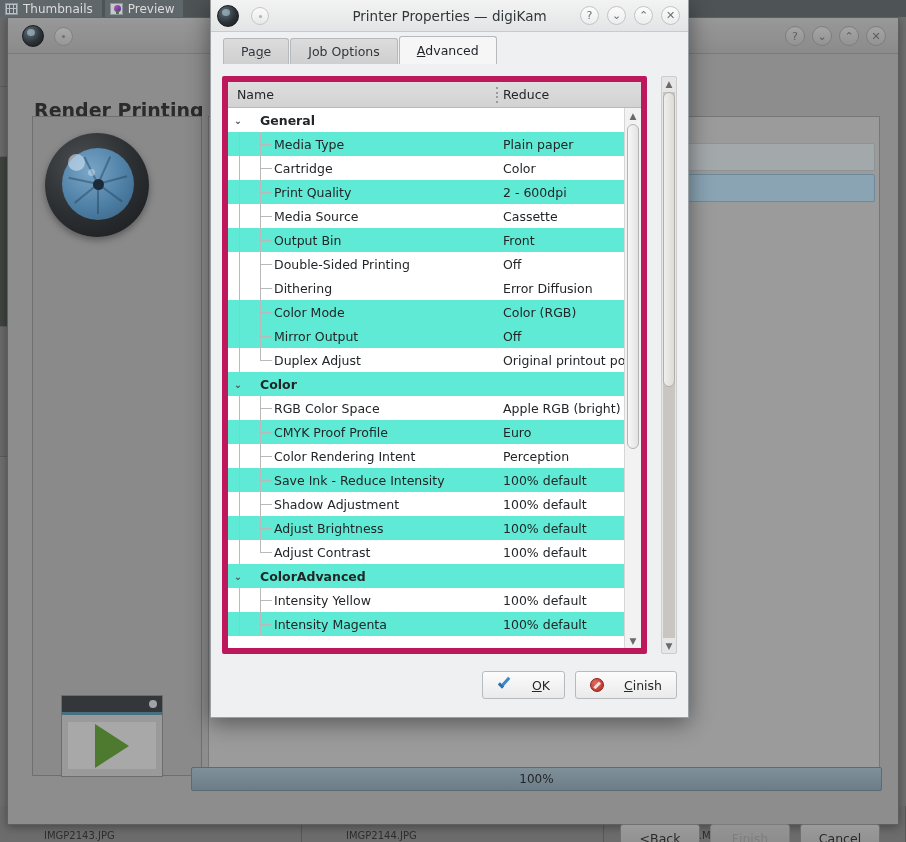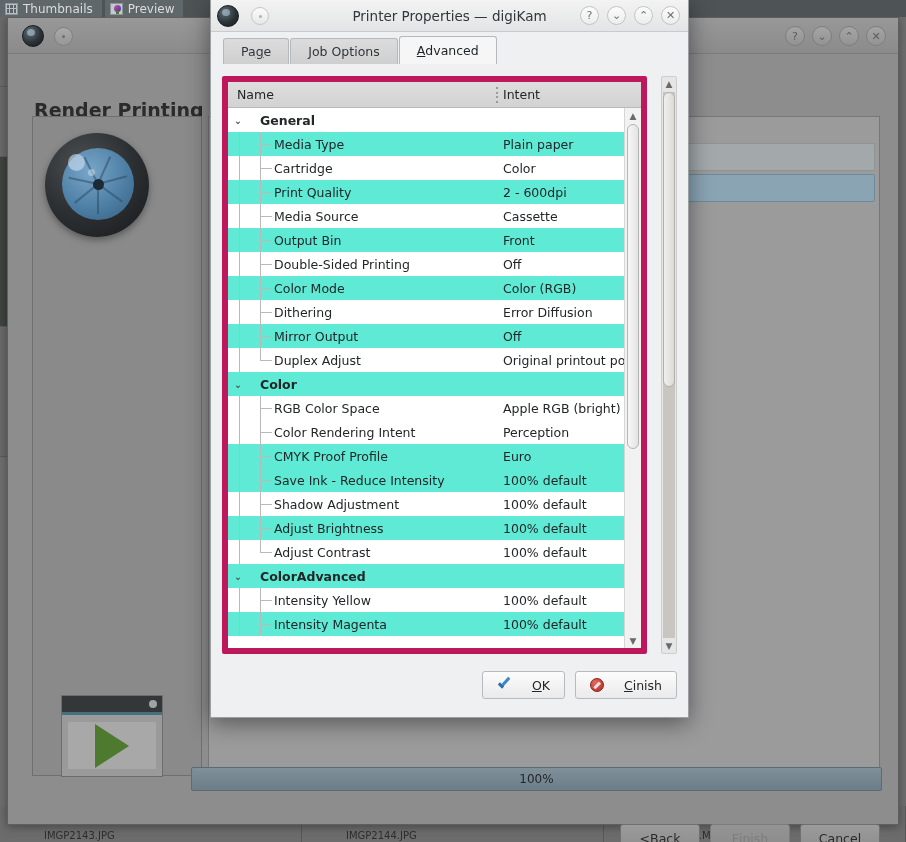--- a/index.html
+++ b/index.html
@@ -520,21 +520,21 @@
       <div class="th name">
         <span>Name</span>
       </div>
       <div class="th value">
         <span class="grip">
             <i></i>
             <i></i>
             <i></i>
             <i></i>
           </span>
-        <span>Intent</span>
+        <span>Reduce</span>
       </div>
     </div>
     <div id="tree-rows">
         <div class="trow group">
           <div class="c-name">
             <span class="twisty">⌄</span>
             <span class="grp-label">General</span>
           </div>
           <div class="c-value"></div>
         </div>
@@ -597,41 +597,41 @@
           <div class="c-name">
             <span class="branch">
               <span class="vline"></span>
               <span class="vline2"></span>
               <span class="hline"></span>
             </span>
             <span>Double-Sided Printing</span>
           </div>
           <div class="c-value">Off</div>
         </div>
+        <div class="trow">
+          <div class="c-name">
+            <span class="branch">
+              <span class="vline"></span>
+              <span class="vline2"></span>
+              <span class="hline"></span>
+            </span>
+            <span>Dithering</span>
+          </div>
+          <div class="c-value">Error Diffusion</div>
+        </div>
         <div class="trow alt">
           <div class="c-name">
             <span class="branch">
               <span class="vline"></span>
               <span class="vline2"></span>
               <span class="hline"></span>
             </span>
             <span>Color Mode</span>
           </div>
           <div class="c-value">Color (RGB)</div>
-        </div>
-        <div class="trow">
-          <div class="c-name">
-            <span class="branch">
-              <span class="vline"></span>
-              <span class="vline2"></span>
-              <span class="hline"></span>
-            </span>
-            <span>Dithering</span>
-          </div>
-          <div class="c-value">Error Diffusion</div>
         </div>
         <div class="trow alt">
           <div class="c-name">
             <span class="branch">
               <span class="vline"></span>
               <span class="vline2"></span>
               <span class="hline"></span>
             </span>
             <span>Mirror Output</span>
           </div>
@@ -659,41 +659,41 @@
           <div class="c-name">
             <span class="branch">
               <span class="vline"></span>
               <span class="vline2"></span>
               <span class="hline"></span>
             </span>
             <span>RGB Color Space</span>
           </div>
           <div class="c-value">Apple RGB (bright)</div>
         </div>
+        <div class="trow alt">
+          <div class="c-name">
+            <span class="branch">
+              <span class="vline"></span>
+              <span class="vline2"></span>
+              <span class="hline"></span>
+            </span>
+            <span>CMYK Proof Profile</span>
+          </div>
+          <div class="c-value">Euro</div>
+        </div>
         <div class="trow">
           <div class="c-name">
             <span class="branch">
               <span class="vline"></span>
               <span class="vline2"></span>
               <span class="hline"></span>
             </span>
             <span>Color Rendering Intent</span>
           </div>
           <div class="c-value">Perception</div>
-        </div>
-        <div class="trow alt">
-          <div class="c-name">
-            <span class="branch">
-              <span class="vline"></span>
-              <span class="vline2"></span>
-              <span class="hline"></span>
-            </span>
-            <span>CMYK Proof Profile</span>
-          </div>
-          <div class="c-value">Euro</div>
         </div>
         <div class="trow alt">
           <div class="c-name">
             <span class="branch">
               <span class="vline"></span>
               <span class="vline2"></span>
               <span class="hline"></span>
             </span>
             <span>Save Ink - Reduce Intensity</span>
           </div>

